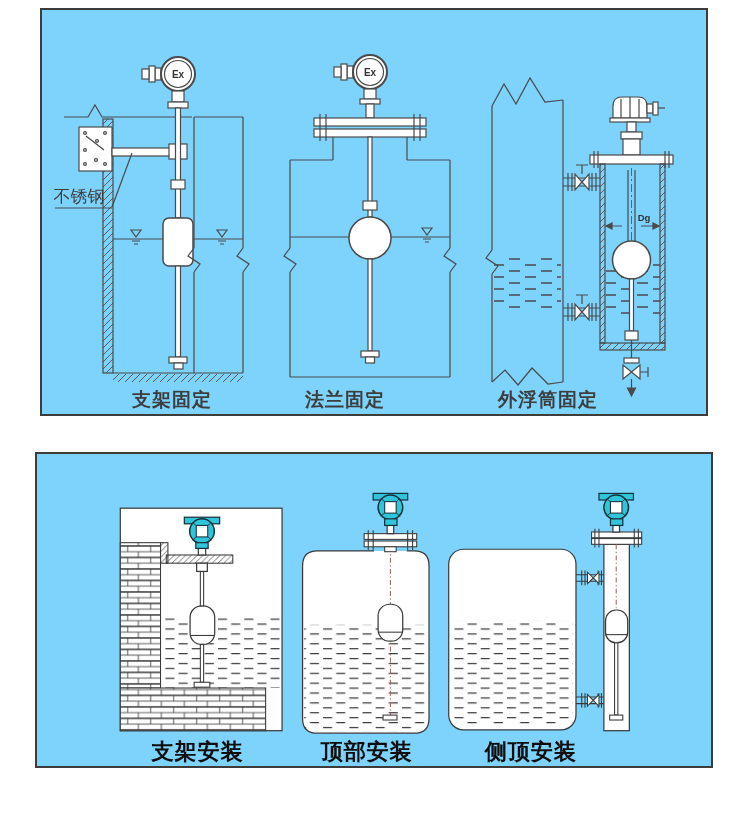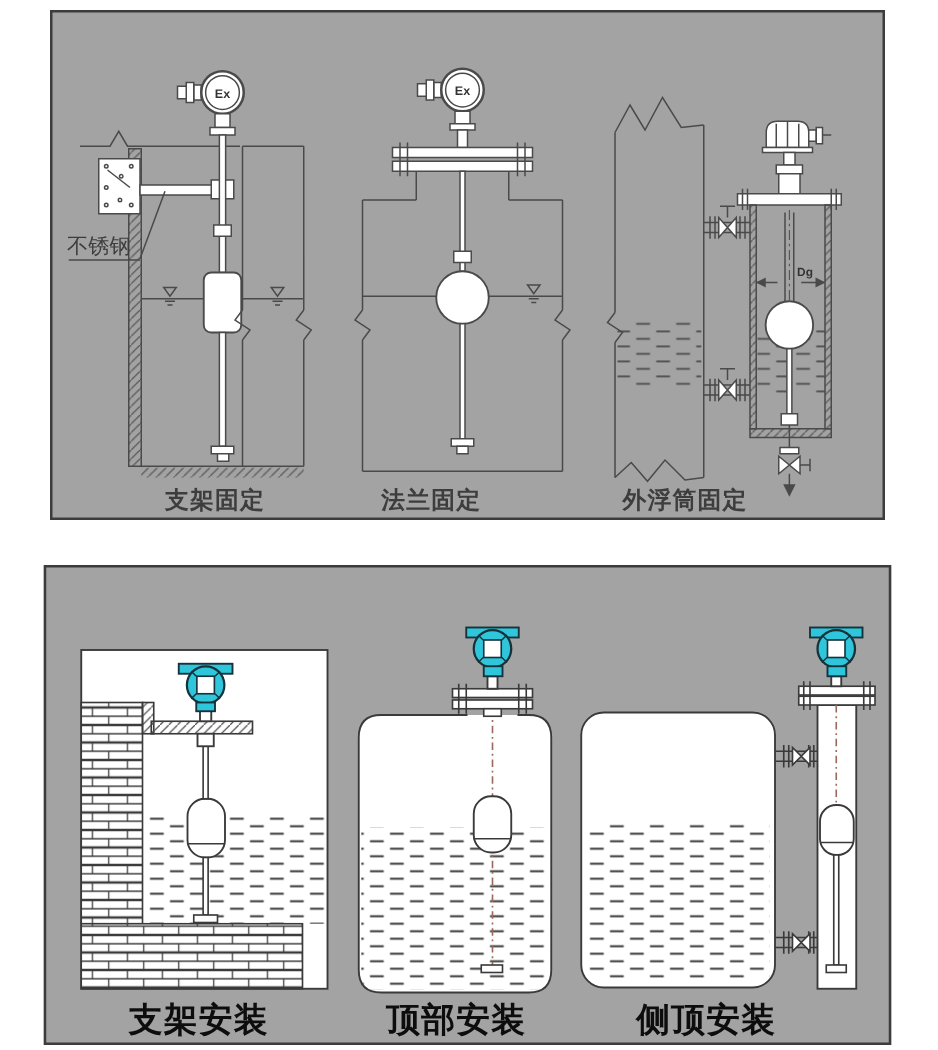--- a/index.html
+++ b/index.html
@@ -5,26 +5,26 @@
   html,body{margin:0;padding:0;}
   body{
     width:750px;height:840px;
     background:#ffffff;
     font-family:"Liberation Sans", sans-serif;
     position:relative;
     overflow:hidden;
   }
   .panel{
     position:absolute;
-    background:#a3a3a3;
+    background:#7dd3fc;
     border:2px solid #3c3c3c;
     box-sizing:border-box;
   }
   .panel-top{left:40px;top:8px;width:668px;height:408px;}
-  .panel-bottom{left:35px;top:452px;width:678px;height:384px;}
+  .panel-bottom{left:35px;top:452px;width:678px;height:316px;}
   .panel svg{display:block;width:100%;height:100%;}
   text{font-family:"Liberation Sans", sans-serif;}
   .caption-top{font-size:19px;font-weight:bold;fill:#3d3d3d;letter-spacing:1px;}
   .caption-bottom{font-size:27px;font-weight:900;fill:#0d0d0d;letter-spacing:1px;}
   .note{font-size:17px;fill:#3d3d3d;}
   .tiny{font-size:10px;font-weight:bold;fill:#333;}
 </style>
 </head>
 <body>
 

